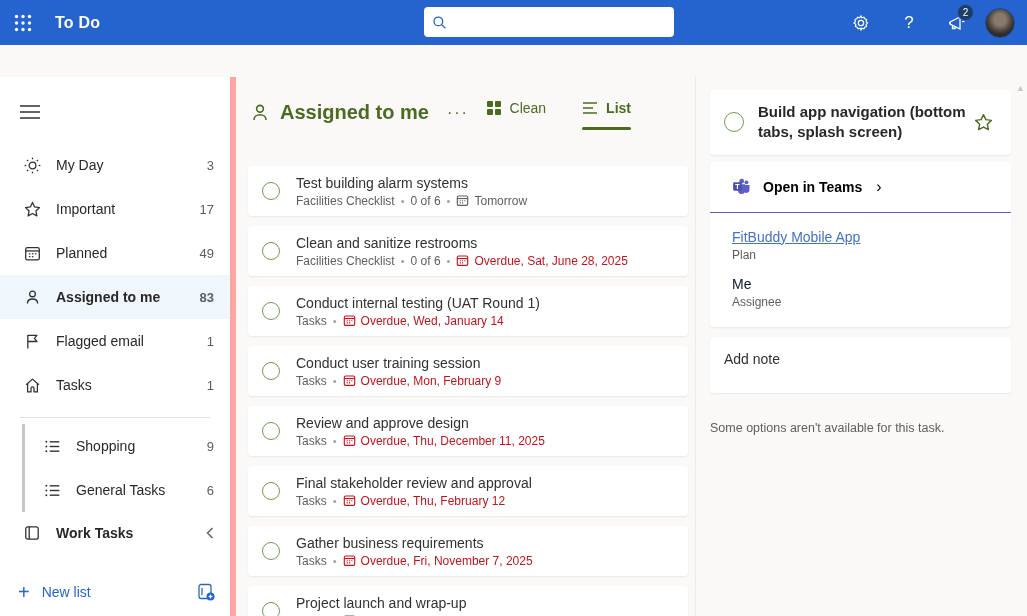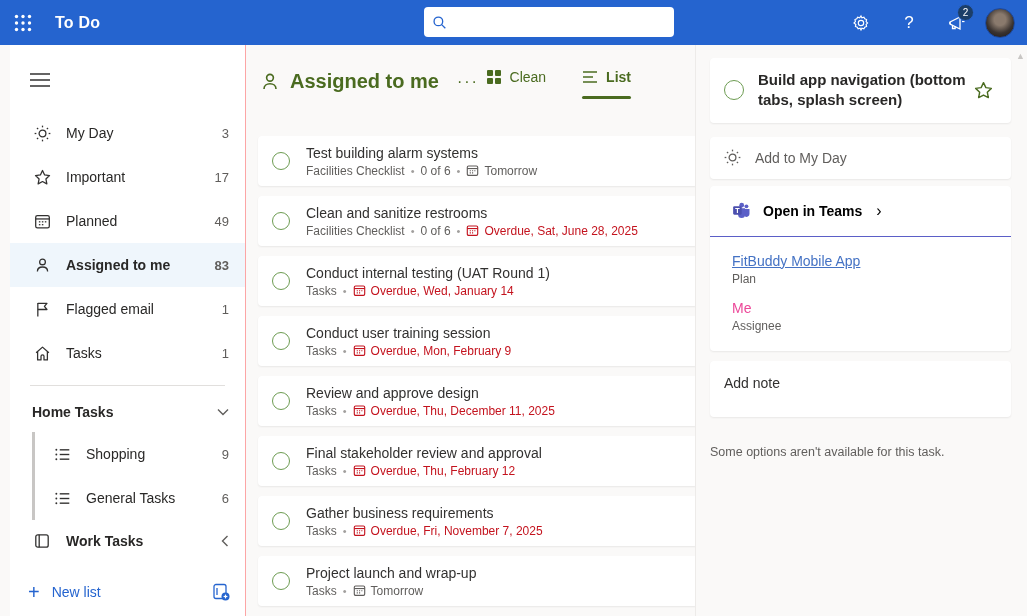--- a/index.html
+++ b/index.html
@@ -1,38 +1,38 @@
 <!DOCTYPE html>
 <html><head>
 <meta charset="utf-8">
 <style>
   * { margin:0; padding:0; box-sizing:border-box; }
   html,body { width:1027px; height:616px; overflow:hidden; }
   body { font-family:"Liberation Sans", sans-serif; background:#faf9f8; color:#323130; }
-  .app { display:flex; flex-direction:column; width:1027px; height:616px; }
+  .app { display:flex; flex-direction:column; width:1027px; height:616px;gap:32px; }
 
   
   .topbar { height:45px; background:#2564cf; display:flex; align-items:center; flex:0 0 45px; position:relative; }
   .waffle-btn { width:45px; height:45px; display:flex; align-items:center; justify-content:center; cursor:pointer; }
   .app-title { color:#fff; font-weight:bold; font-size:16px; margin-left:10px; letter-spacing:.2px; }
   .search-wrap { position:absolute; left:424px; top:7px; width:250px; height:30px; background:#fff; border-radius:4px; display:flex; align-items:center; padding:0 8px; }
   .search-wrap svg { flex:0 0 auto; }
   .search-input { border:none; outline:none; flex:1; margin-left:6px; font-size:13px; font-family:"Liberation Sans",sans-serif; background:transparent; }
   .topbar-right { position:absolute; right:0; top:0; height:45px; display:flex; align-items:center; gap:8px; padding-right:4px; }
   .tb-btn { width:40px; height:45px; display:flex; align-items:center; justify-content:center; color:#fff; cursor:pointer; position:relative; }
   .help-glyph { font-size:17px; color:#fff; font-weight:400; }
   .badge { position:absolute; top:4px; right:3px; min-width:17px; height:17px; border-radius:50%; background:#1c3e68; color:#fff; font-size:10px; display:flex; align-items:center; justify-content:center; border:1px solid #2564cf; }
   .avatar { width:30px; height:30px; border-radius:50%; margin-right:8px; cursor:pointer;
             background:radial-gradient(circle at 50% 38%, #8a7a6d 0 26%, #3a3330 60%, #191617 100%); border:1px solid #1c49a0; }
 
   
   .content { display:flex; flex:1; min-height:0; }
 
   
-  .sidebar { width:236px; background:#fff; border-right:1px solid #fca5a5; display:flex; flex-direction:column; padding-top:18px;margin-left:10px; }
+  .sidebar { width:236px; background:#fff; border-right:6px solid #fca5a5; display:flex; flex-direction:column; padding-top:18px; }
   .hamburger { width:44px; height:34px; display:flex; align-items:center; justify-content:center; margin-left:8px; cursor:pointer; color:#323130; }
   .nav { margin-top:14px; }
   .nav-item { display:flex; align-items:center; height:44px; padding:0 16px 0 22px; cursor:pointer; font-size:14px; color:#292827; }
   .nav-item.selected { background:#eff6fc; font-weight:bold; }
   .nav-icon { width:20px; display:flex; justify-content:center; color:#323130; }
   .nav-label { margin-left:14px; flex:1; }
   .nav-count { font-size:13px; color:#605e5c; }
   .side-divider { border:none; border-top:1px solid #e1dfdd; margin:10px 20px 6px 20px; }
   .group-header { display:flex; align-items:center; height:40px; padding:0 16px 0 22px; cursor:pointer; font-size:14px; font-weight:bold; color:#292827; }
   .group-header .chev { margin-left:auto; color:#605e5c; }
@@ -78,21 +78,21 @@
   .d-star { color:#4a6b20; cursor:pointer; display:flex; margin-left:4px; }
   .d-myday { display:flex; align-items:center; gap:14px; height:42px; padding:0 14px; margin-top:14px; color:#605e5c; font-size:14px; cursor:pointer; }
   .d-due { display:flex; align-items:center; gap:14px; height:38px; padding:0 14px; margin-top:5px; color:#323130; font-size:14px; cursor:pointer; border-radius:4px 4px 0 0; }
   .d-teams-card { margin-top:7px; padding:0; }
   .d-teams-row { display:flex; align-items:center; gap:12px; height:50px; padding:0 14px 0 22px; cursor:pointer; color:#000000; font-size:14px; font-weight:bold; }
   .teams-chev { font-weight:400; font-size:16px; margin-left:2px; }
   .d-teams-divider { border:none; border-top:1.5px solid #5b5fc7; margin:0; }
   .d-plan-block { padding:16px 14px 18px 22px; font-size:13px; }
   .d-plan-link { color:#4472c4; text-decoration:underline; font-size:14px; cursor:pointer; display:inline-block; }
   .d-sub { color:#605e5c; font-size:12px; margin-top:3px; }
-  .d-assignee { color:#ec4899; font-size:14px; margin-top:14px; }
+  .d-assignee { color:#0f172a; font-size:14px; margin-top:14px; }
   .d-note { margin-top:10px; padding:14px 14px 26px 14px; font-size:14px; color:#323130; cursor:text; }
   .d-footer { color:#605e5c; font-size:12.5px; margin-top:28px; }
   .scroll-hint { position:absolute; top:6px; right:2px; color:#c8c6c4; font-size:9px; }
 
   svg { display:block; }
 </style>
 </head>
 <body>
 
 <div class="app">
@@ -239,28 +239,20 @@
               <path d="M3.4 6.2 V14 h3.2 v-3.4 a1.4 1.4 0 0 1 2.8 0 V14 h3.2 V6.2"></path>
             </svg>
           </span>
           <span class="nav-label">Tasks</span>
           <span class="nav-count">1</span>
         </div>
       </nav>
 
       <hr class="side-divider">
 
-      <div class="group-header">
-        <span>Home Tasks</span>
-        <span class="chev">
-          <svg width="12" height="8" viewBox="0 0 12 8" fill="none" stroke="#605e5c" stroke-width="1.4">
-              <polyline points="1,1.5 6,6.5 11,1.5"></polyline>
-            </svg>
-        </span>
-      </div>
 
       <div class="group-children">
         <div class="nav-item">
           <span class="nav-icon">
             <svg width="17" height="17" viewBox="0 0 16 16" stroke="#323130" stroke-width="1.3" fill="#323130">
               <circle cx="2.2" cy="3.6" r="0.9" stroke="none"></circle>
                 <line x1="5.4" y1="3.6" x2="14.4" y2="3.6"></line>
               <circle cx="2.2" cy="8" r="0.9" stroke="none"></circle>
                 <line x1="5.4" y1="8" x2="14.4" y2="8"></line>
               <circle cx="2.2" cy="12.4" r="0.9" stroke="none"></circle>
@@ -581,36 +573,20 @@
       <div class="d-card d-title-card">
         <span class="d-check"></span>
         <div class="d-title">Build app navigation (bottom tabs, splash screen)</div>
         <span class="d-star">
           <svg width="19" height="19" viewBox="0 0 16 16" fill="none" stroke="#4a6b20" stroke-width="1.2" stroke-linejoin="round">
             <path d="M8 1.4 l2 4.2 4.6.6 -3.4 3.2.9 4.6L8 11.8 3.9 14l.9-4.6L1.4 6.2l4.6-.6z"></path>
           </svg>
         </span>
       </div>
 
-      <div class="d-card d-myday">
-        <span>
-          <svg width="17" height="17" viewBox="0 0 16 16" fill="none" stroke="#605e5c" stroke-width="1.2">
-            <circle cx="8" cy="8" r="3.2"></circle>
-            <line x1="8" y1="0.6" x2="8" y2="2.2"></line>
-              <line x1="8" y1="13.8" x2="8" y2="15.4"></line>
-            <line x1="0.6" y1="8" x2="2.2" y2="8"></line>
-              <line x1="13.8" y1="8" x2="15.4" y2="8"></line>
-            <line x1="2.8" y1="2.8" x2="3.9" y2="3.9"></line>
-              <line x1="12.1" y1="12.1" x2="13.2" y2="13.2"></line>
-            <line x1="2.8" y1="13.2" x2="3.9" y2="12.1"></line>
-              <line x1="12.1" y1="3.9" x2="13.2" y2="2.8"></line>
-          </svg>
-        </span>
-        <span>Add to My Day</span>
-      </div>
 
 
       <div class="d-card d-teams-card">
         <div class="d-teams-row">
           <span>
             <svg width="19" height="19" viewBox="0 0 20 20">
               <circle cx="15.2" cy="5.6" r="2" fill="#5b5fc7"></circle>
               <path d="M13.4 8.4 h5 v5.2 a3.1 3.1 0 0 1-5 2.5 z" fill="#5b5fc7"></path>
               <circle cx="10.2" cy="4.4" r="2.5" fill="#5b5fc7"></circle>
               <path d="M6.4 7.6 h7.4 v6.6 a3.7 3.7 0 0 1-7.4 0 z" fill="#5b5fc7"></path>

